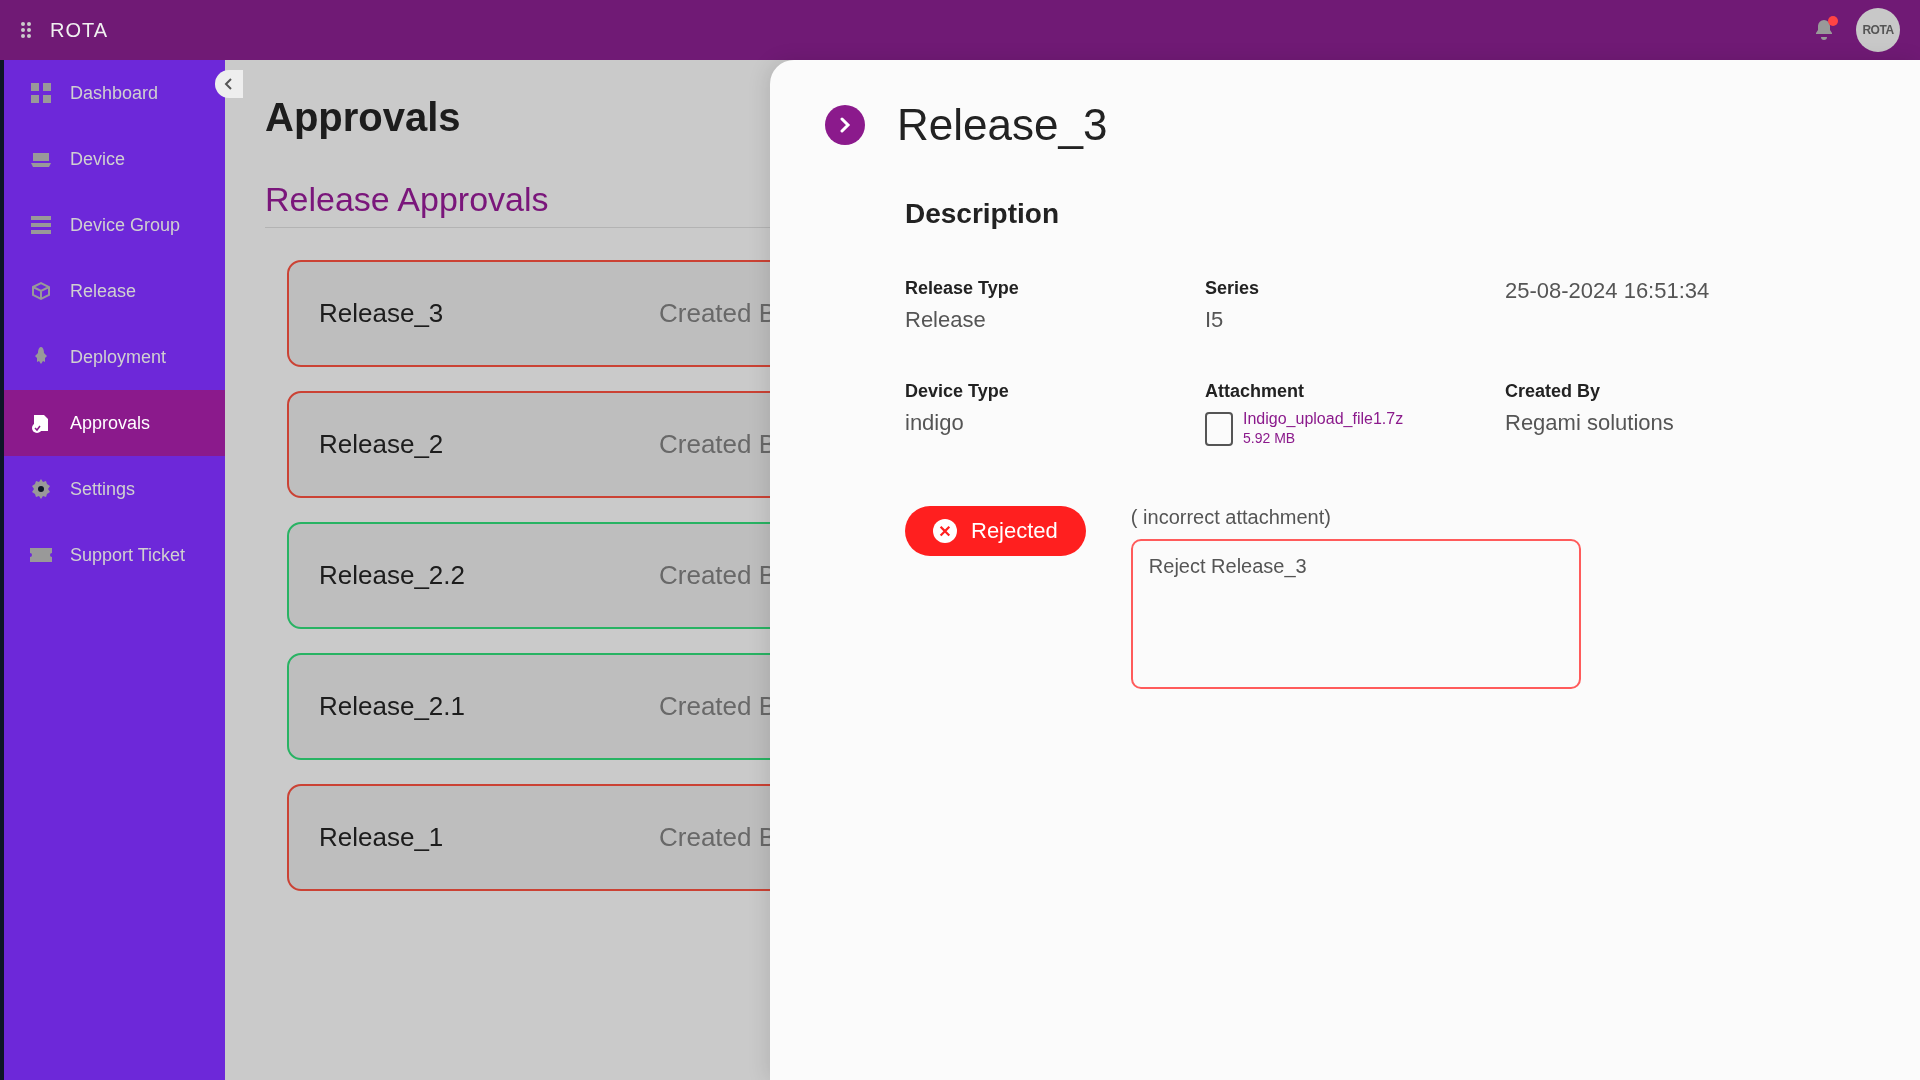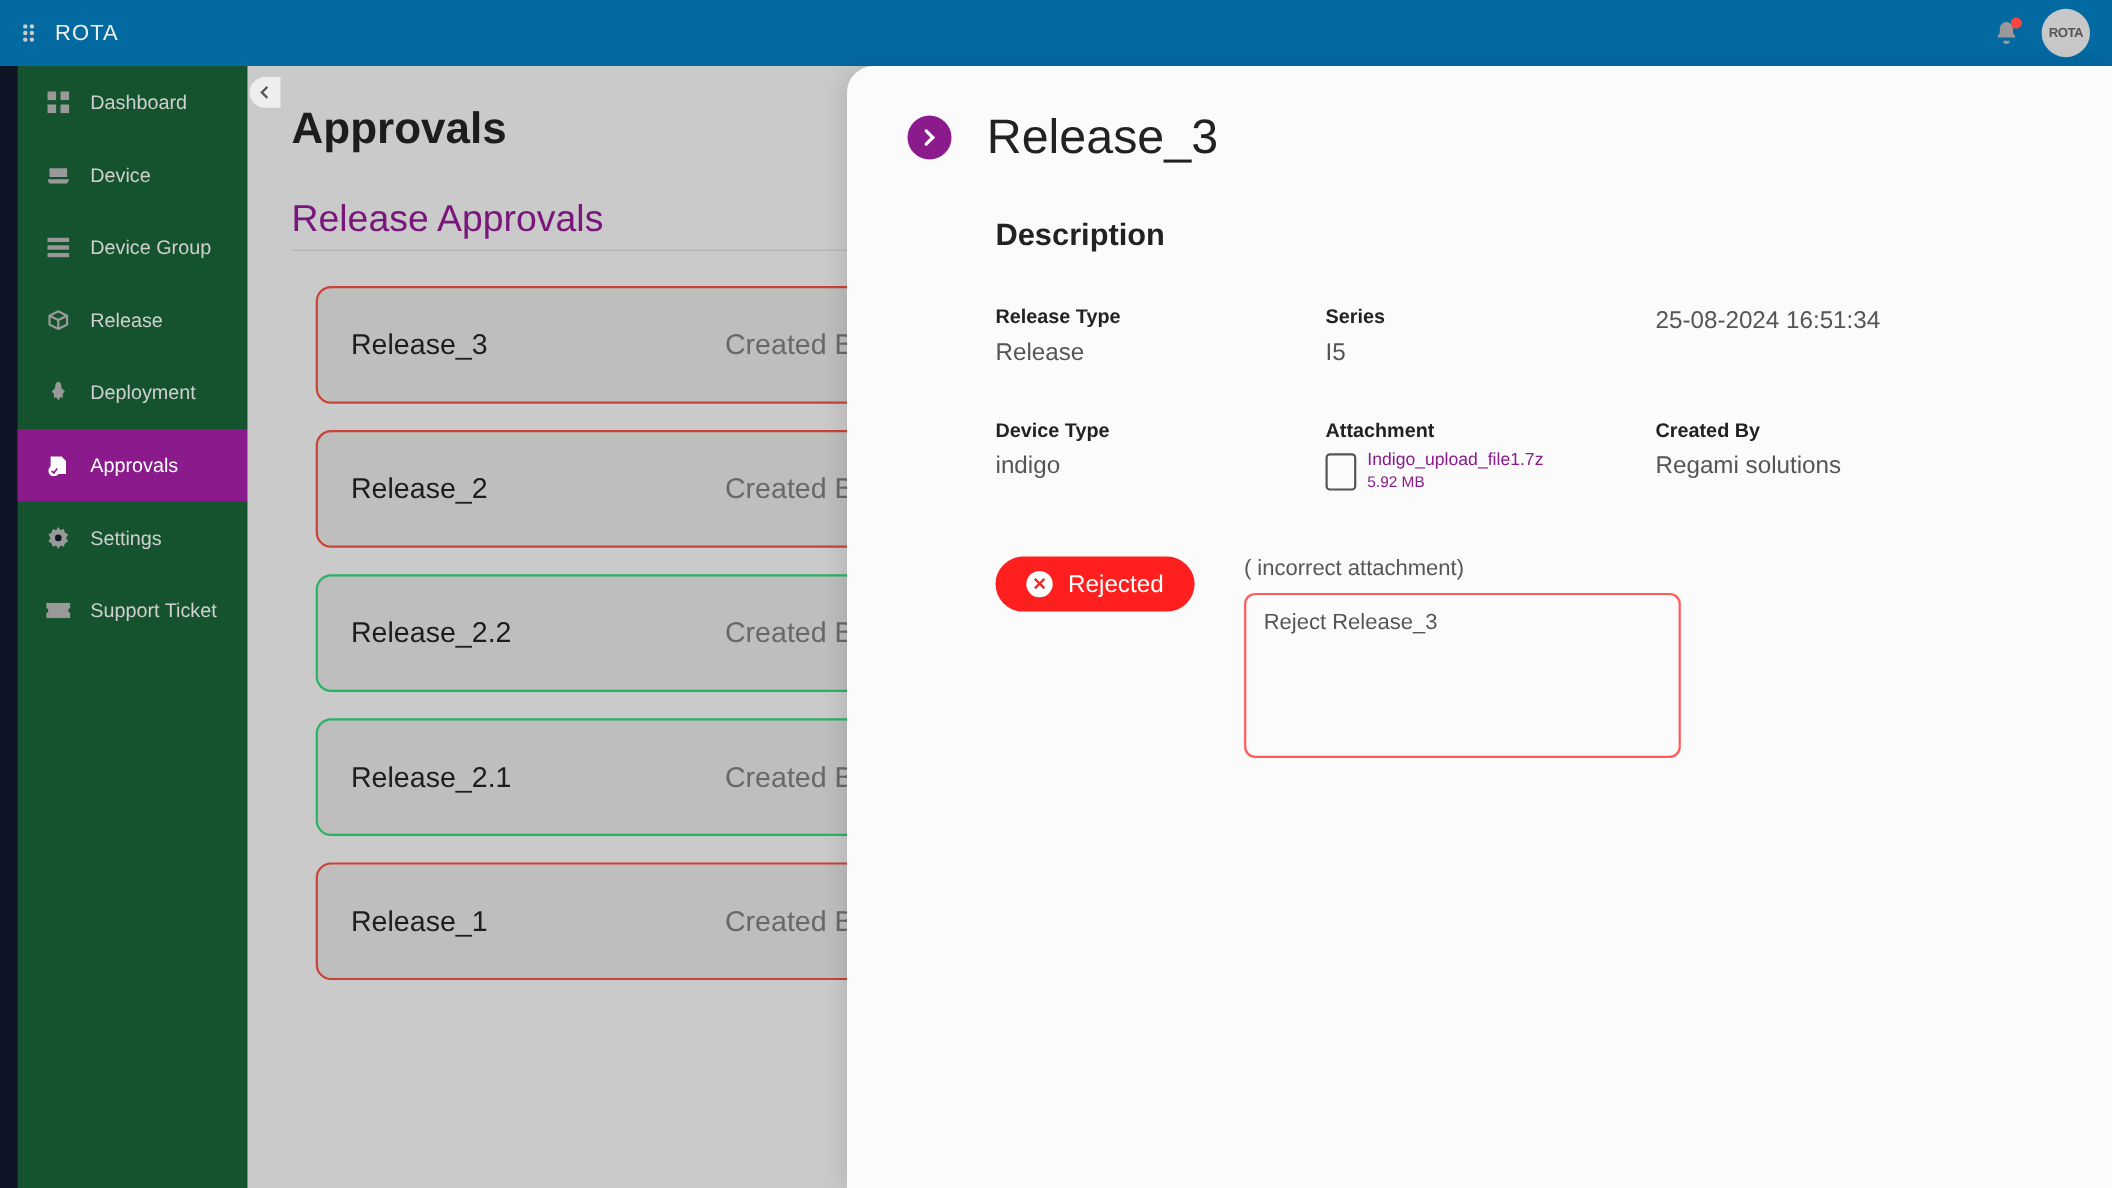--- a/index.html
+++ b/index.html
@@ -1,30 +1,30 @@
 <!DOCTYPE html>
 <html><head>
 <meta charset="utf-8">
 <style>
 * { margin: 0; padding: 0; box-sizing: border-box; font-family: 'Segoe UI', Arial, sans-serif; }
 body { width: 1920px; height: 1080px; background: #0d1526; overflow: hidden; position: relative; }
 
 
-.top-header { height: 60px; background: #0369a1; display: flex; align-items: center; padding: 0 20px; justify-content: space-between; }
+.top-header { height: 60px; background: #701a75; display: flex; align-items: center; padding: 0 20px; justify-content: space-between; }
 .brand { display: flex; align-items: center; gap: 12px; }
 .brand-icon { color: #e0e0e0; font-size: 18px; }
 .brand-name { color: #f0f0f0; font-size: 20px; letter-spacing: 1px; }
 .header-right { display: flex; align-items: center; gap: 20px; }
 .bell-wrap { position: relative; }
 .bell-icon { color: #888; font-size: 22px; }
 .bell-dot { position: absolute; top: -2px; right: -2px; width: 10px; height: 10px; background: #ff4444; border-radius: 50%; }
 .avatar { width: 44px; height: 44px; border-radius: 50%; background: #c8c8c8; display: flex; align-items: center; justify-content: center; color: #555; font-size: 12px; font-weight: bold; letter-spacing: -0.5px; }
 
 
-.sidebar { position: absolute; left: 16px; top: 60px; bottom: 0; width: 225px; background: #14532d; }
+.sidebar { position: absolute; left: 4px; top: 60px; bottom: 0; width: 225px; background: #6d28d9; }
 .sidebar-item { display: flex; align-items: center; gap: 18px; padding: 22px 26px; color: #d0d0d0; cursor: pointer; font-size: 18px; }
 .sidebar-item.active { background: #8b1a8c; color: #fff; }
 .sidebar-icon { width: 22px; height: 22px; display: inline-flex; align-items: center; justify-content: center; color: #999; }
 .sidebar-item.active .sidebar-icon { color: #fff; }
 .collapse-tab { position: absolute; top: 10px; right: -14px; width: 28px; height: 28px; background: #eee; border-radius: 14px 0 0 14px; display: flex; align-items: center; justify-content: center; color: #555; z-index: 3; cursor: pointer; }
 
 
 .main { position: absolute; left: 225px; right: 0; top: 60px; bottom: 0; background: #e6e6e6; padding: 35px 40px; }
 .page-title { font-size: 40px; font-weight: 700; color: #222; margin-bottom: 40px; }
 .section-title { font-size: 34px; color: #8b1a8c; font-weight: 500; margin-bottom: 8px; }
@@ -48,21 +48,21 @@
 .info-block .value { font-size: 22px; color: #555; }
 .attach-row { display: flex; gap: 10px; align-items: flex-start; }
 .file-icon { width: 28px; height: 34px; border: 2px solid #555; border-radius: 4px 4px 4px 4px; position: relative; margin-top: 2px; }
 .attach-text .fname { color: #8b1a8c; font-size: 16px; }
 .attach-text .fsize { color: #8b1a8c; font-size: 14px; margin-top: 2px; }
 .status-row { margin-left: 80px; display: flex; align-items: flex-start; gap: 45px; }
 .status-badge { background: #ff1f1f; color: #fff; border-radius: 30px; padding: 12px 28px; display: flex; align-items: center; gap: 14px; font-size: 22px; font-weight: 500; }
 .status-x { width: 24px; height: 24px; border-radius: 50%; background: #fff; color: #ff1f1f; display: flex; align-items: center; justify-content: center; font-weight: bold; font-size: 16px; }
 .reason-col { flex: 1; }
 .reason-note { font-size: 20px; color: #555; margin-bottom: 10px; }
-.reason-box { width: 397px; height: 150px; border: 2px solid #ff5b5b; border-radius: 10px; padding: 14px 16px; font-size: 20px; color: #555; background: transparent; }
+.reason-box { width: 450px; height: 150px; border: 2px solid #ff5b5b; border-radius: 10px; padding: 14px 16px; font-size: 20px; color: #555; background: transparent; }
 
 svg { display: block; }
 </style>
 </head>
 <body>
 
 <div class="top-header">
   <div class="brand">
     <span class="brand-icon">
       <svg width="18" height="18" viewBox="0 0 18 18">

